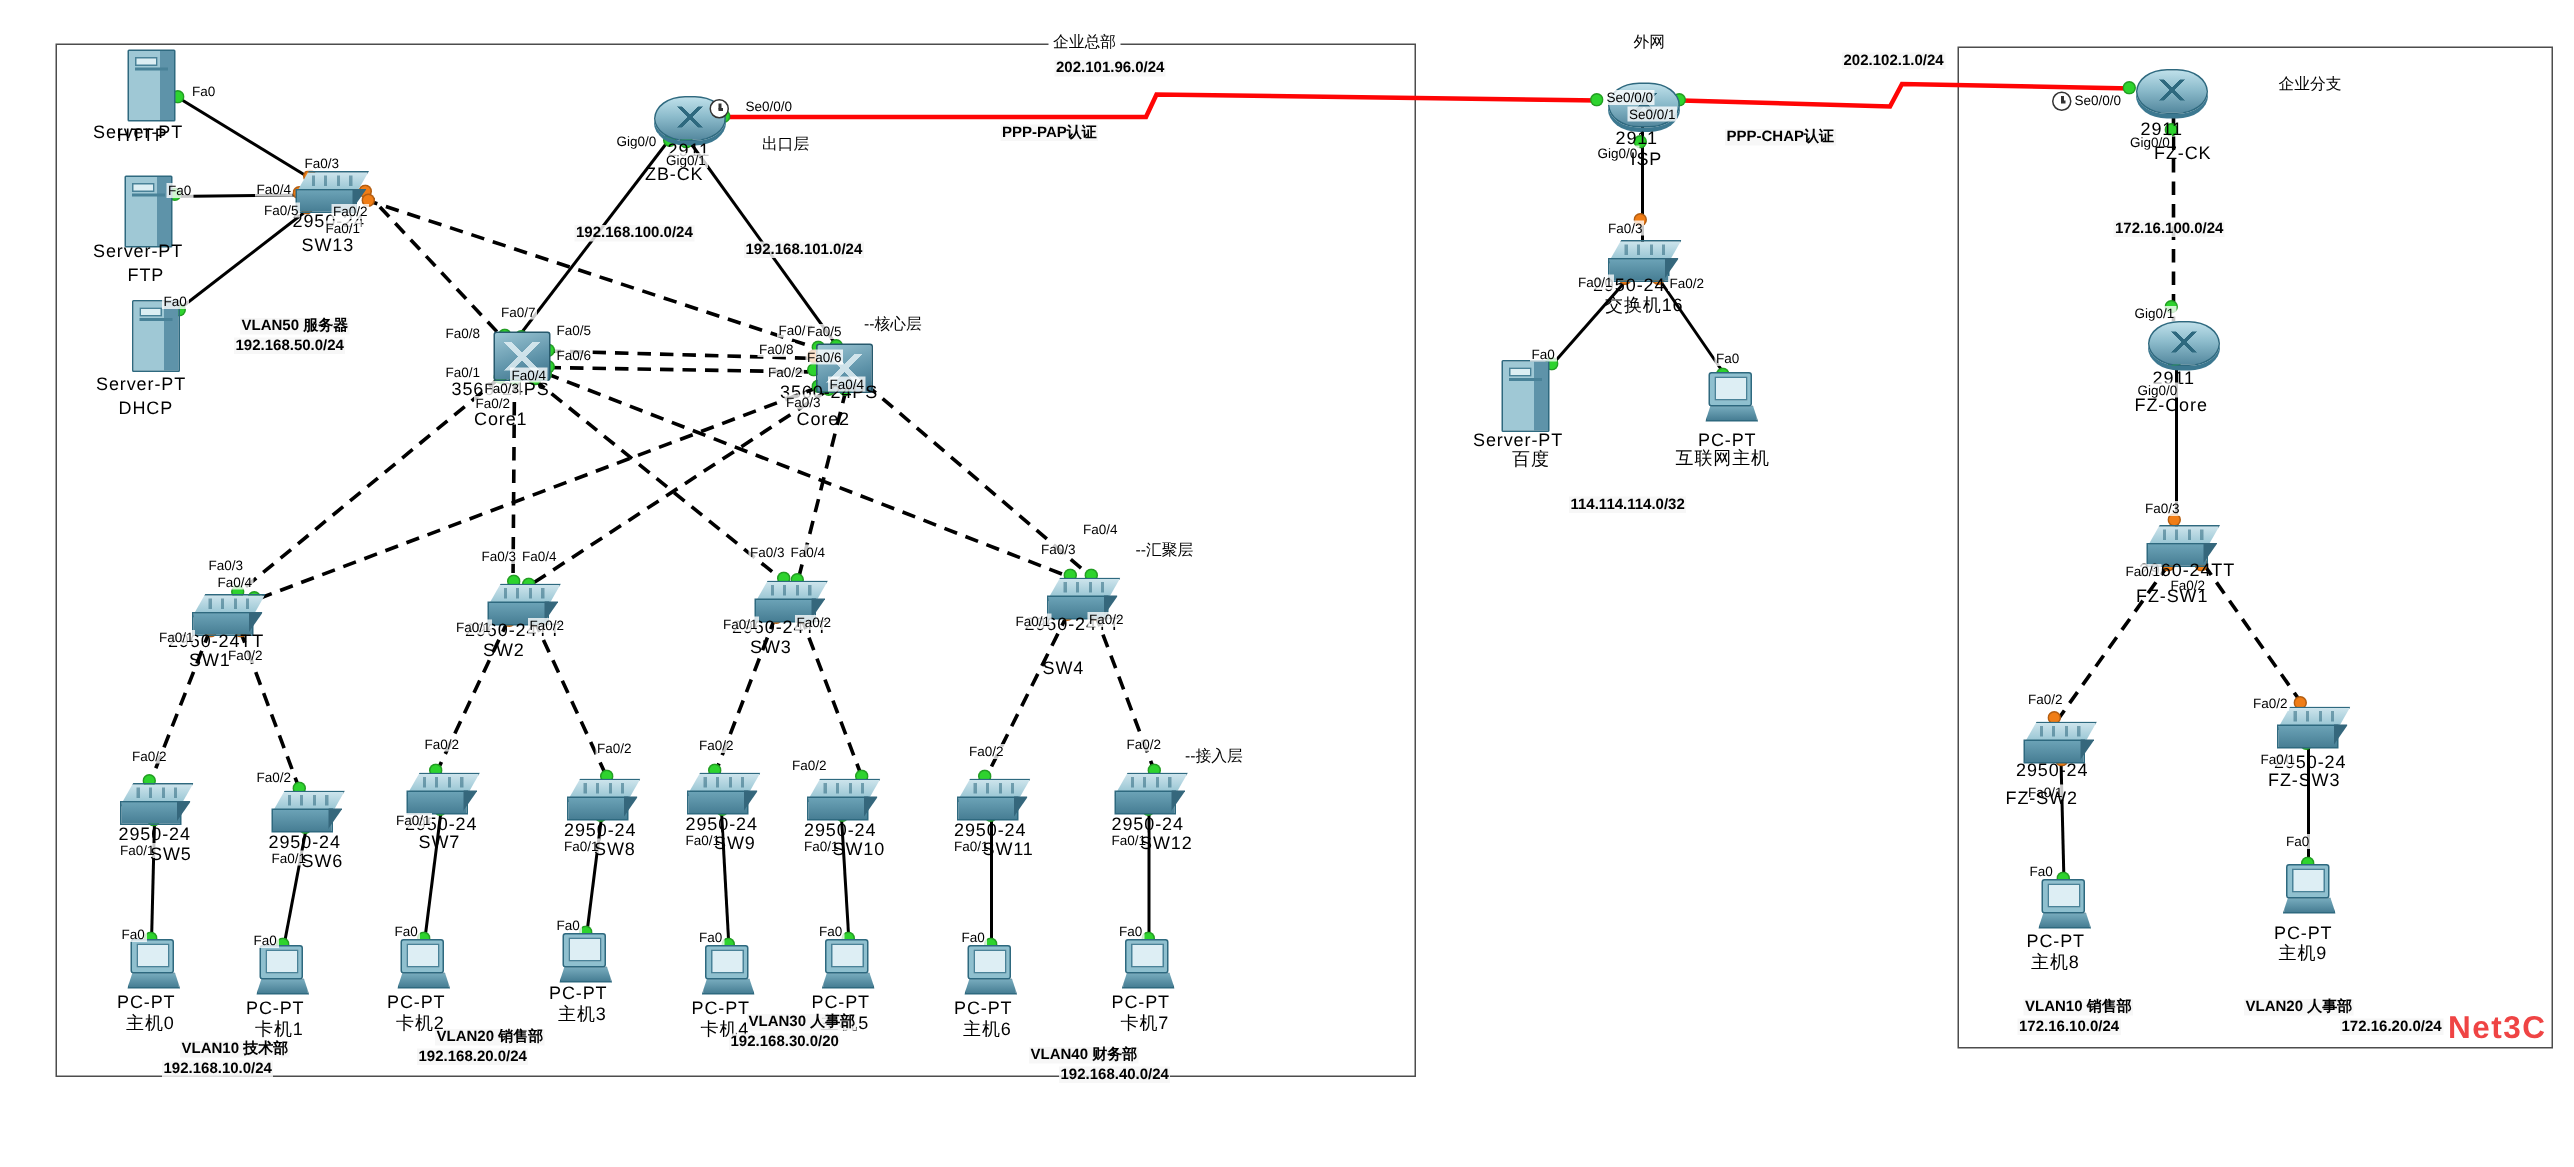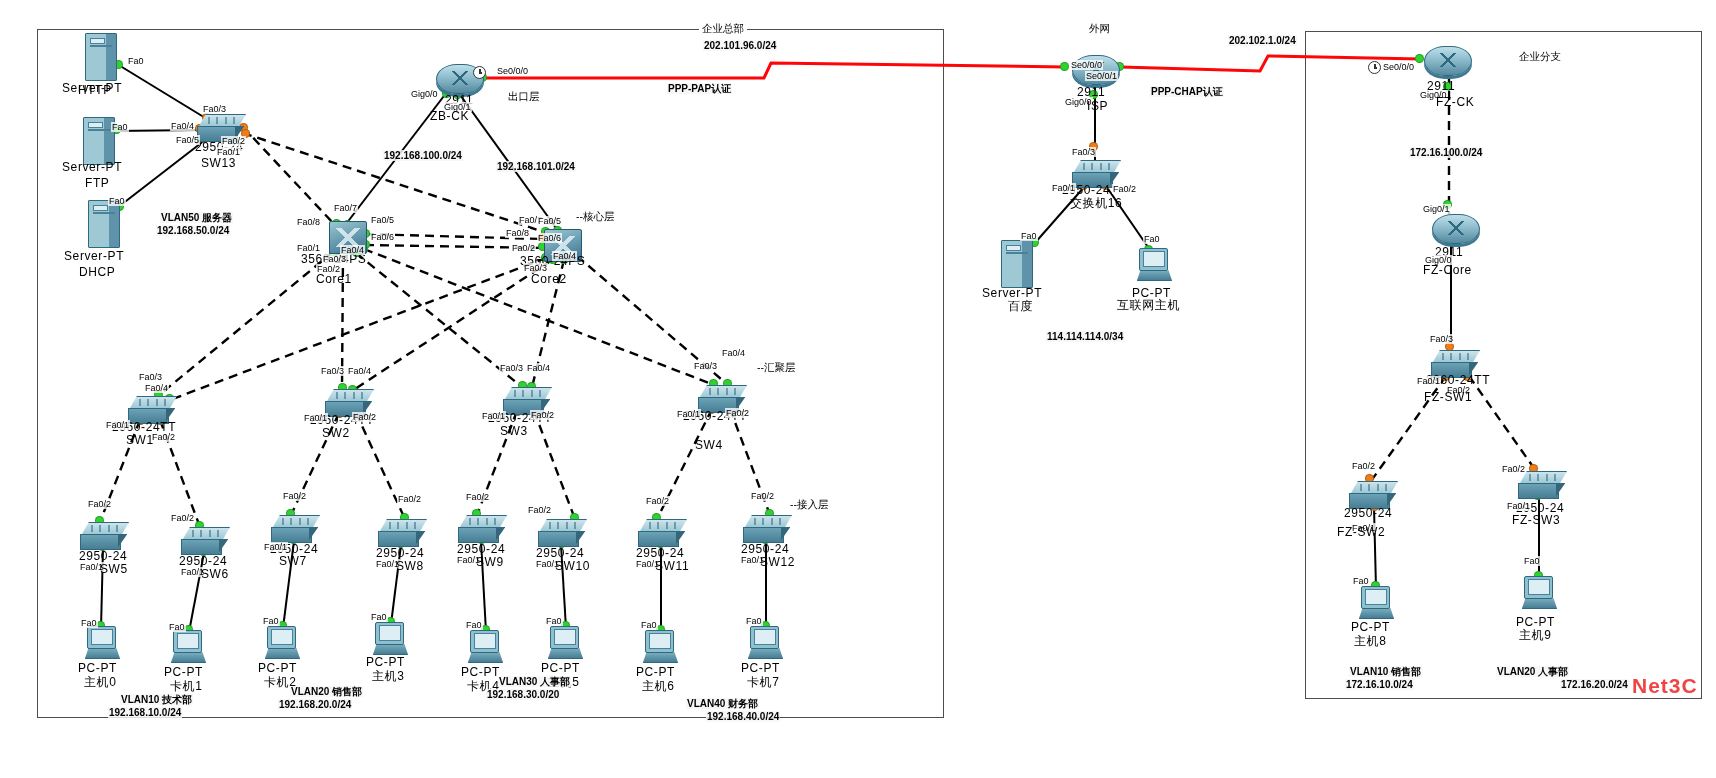--- a/index.html
+++ b/index.html
@@ -547,21 +547,21 @@
     <div class="lbl nm" style="left: 1062px; top: 184px;">2950-24</div>
     <div class="lbl pt" style="left: 1051px; top: 183px;">Fa0/1</div>
     <div class="lbl pt" style="left: 1112px; top: 184px;">Fa0/2</div>
     <div class="lbl nm" style="left: 1070px; top: 197px;">交换机16</div>
     <div class="lbl pt" style="left: 1020px; top: 231px;">Fa0</div>
     <div class="lbl nm" style="left: 982px; top: 287px;">Server-PT</div>
     <div class="lbl nm" style="left: 1008px; top: 300px;">百度</div>
     <div class="lbl pt" style="left: 1143px; top: 234px;">Fa0</div>
     <div class="lbl nm" style="left: 1132px; top: 287px;">PC-PT</div>
     <div class="lbl nm" style="left: 1117px; top: 299px;">互联网主机</div>
-    <div class="lbl net" style="left: 1046px; top: 331px;">114.114.114.0/34</div>
+    <div class="lbl net" style="left: 1046px; top: 331px;">114.114.114.0/32</div>
     <div class="lbl net" style="left: 1228px; top: 35px;">202.102.1.0/24</div>
     <div class="lbl net" style="left: 1150px; top: 86px;">PPP-CHAP认证</div>
     <div class="lbl ttl" style="left: 1516px; top: 50px;">企业分支</div>
     <div class="lbl pt" style="left: 1382px; top: 62px;">Se0/0/0</div>
     <div class="lbl nm" style="left: 1427px; top: 80px;">2911</div>
     <div class="lbl pt" style="left: 1419px; top: 90px;">Gig0/0</div>
     <div class="lbl nm" style="left: 1436px; top: 96px;">FZ-CK</div>
     <div class="lbl net" style="left: 1409px; top: 147px;">172.16.100.0/24</div>
     <div class="lbl pt" style="left: 1422px; top: 204px;">Gig0/1</div>
     <div class="lbl nm" style="left: 1435px; top: 246px;">2911</div>

